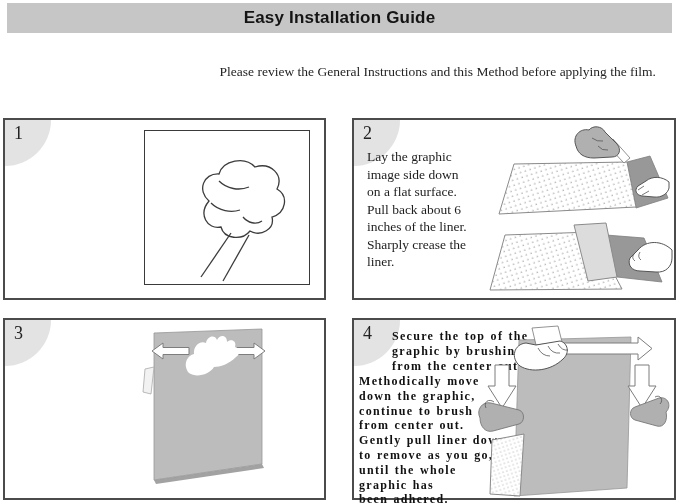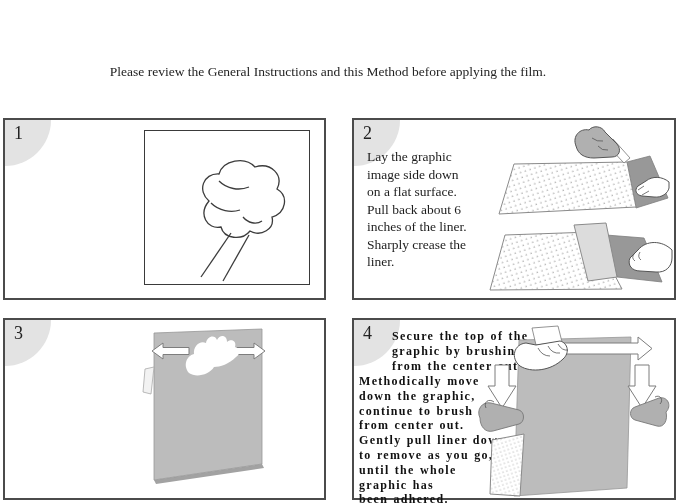--- a/index.html
+++ b/index.html
@@ -3,21 +3,21 @@
 <meta charset="utf-8">
 <style>
   html,body{margin:0;padding:0;background:#fff;}
   .page{position:relative;width:679px;height:503px;background:#fff;overflow:hidden;
         font-family:"Liberation Serif", serif;color:#1c1c1c;}
   
   .title-bar{position:absolute;left:7px;top:3px;width:665px;height:30px;
              background:var(--header-bar,#c6c6c6);display:flex;align-items:center;justify-content:center;}
   .title-bar h1{margin:0;font-family:"Liberation Sans",sans-serif;font-weight:bold;
                 font-size:17px;color:#141414;letter-spacing:.2px;}
-  .intro{position:absolute;left:0;top:64px;width:656px;margin:0;text-align:center;
+  .intro{position:absolute;left:0;top:64px;width:656px;margin:0;text-align:right;
          font-size:13.5px;color:#242424;}
   
   .panel{position:absolute;background:#fff;border:2px solid var(--panel-border,#4b4b4b);box-sizing:border-box;}
   #p1{left:3px;top:118px;width:323px;height:182px;}
   #p2{left:352px;top:118px;width:324px;height:182px;}
   #p3{left:3px;top:318px;width:323px;height:182px;}
   #p4{left:352px;top:318px;width:324px;height:182px;}
   .badge{position:absolute;left:0;top:0;width:46px;height:46px;
          background:var(--corner-badge,#e3e3e3);border-bottom-right-radius:100%;}
   .num{position:absolute;left:9px;top:3px;font-size:18px;color:#222;}
@@ -54,20 +54,23 @@
   .silhouette{fill:#fff;}
   .detail{fill:none;stroke:#555;stroke-width:.8;}
   .flap{fill:#f2f2f2;stroke:#aaa;stroke-width:.8;}
   .strip{fill:#fff;stroke:#777;stroke-width:.8;}
 </style>
 </head>
 <body>
 
 <div class="page">
 
+  <header class="title-bar">
+    <h1>Easy Installation Guide</h1>
+  </header>
 
   <p class="intro">Please review the General Instructions and this Method before applying the film.</p>
 
   <section class="panel" id="p1">
     <div class="badge"></div>
     <span class="num">1</span>
     <div class="box">
       <svg viewBox="0 0 164 153">
         <g>
           <path class="cloth" d="M64,70 C52,60 58,42 74,43 C78,29 100,25 110,36 C126,31 139,44 132,58 C144,65 141,82 127,86 C130,98 116,106 105,100 C97,110 79,108 76,96 C62,99 53,83 64,70 Z"></path>

